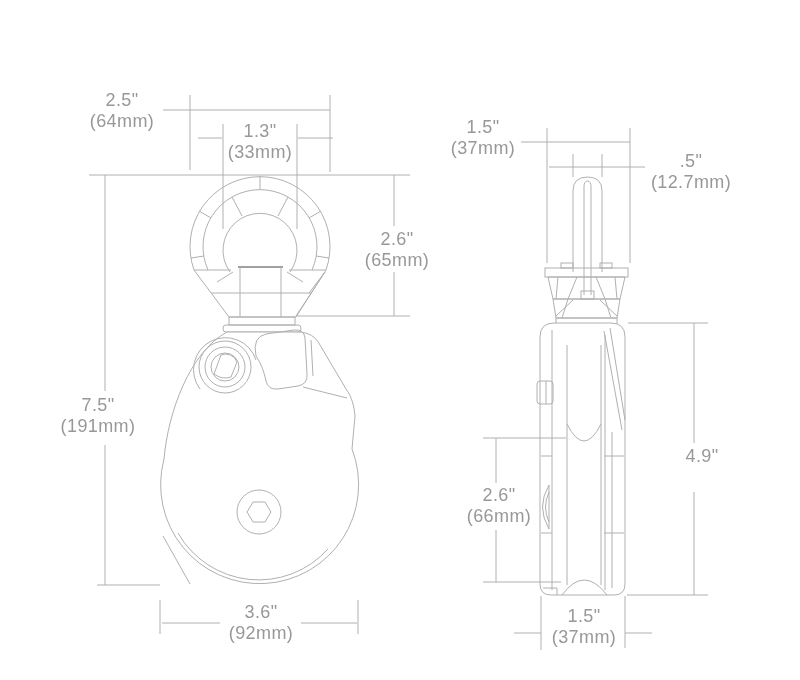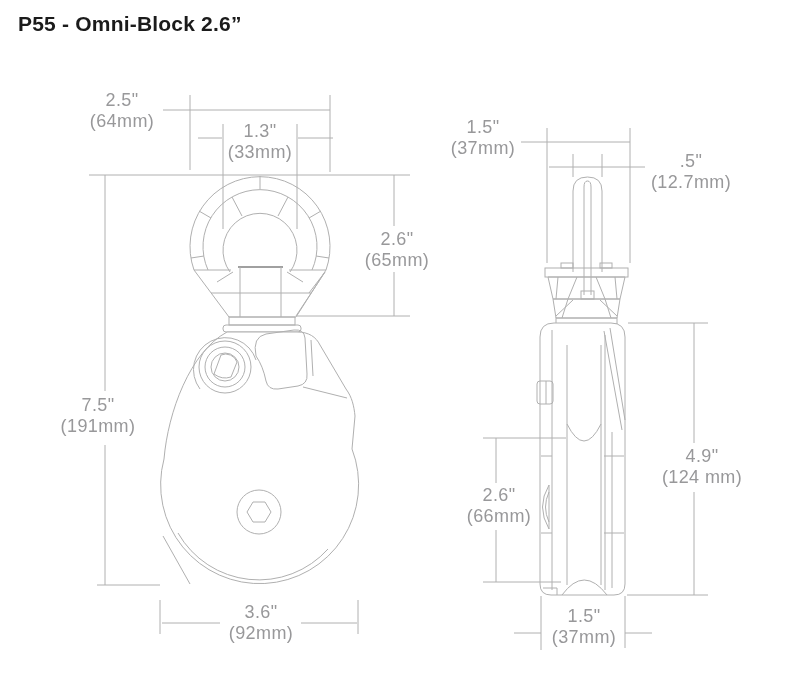--- a/index.html
+++ b/index.html
@@ -10,21 +10,20 @@
   .dim{position:absolute;text-align:center;color:#98989a;font-size:18px;
        line-height:21px;letter-spacing:0.4px;white-space:nowrap;}
   .dim span{display:block;}
   svg{position:absolute;left:0;top:0;}
 </style>
 </head>
 <body>
 
 <div id="stage">
 
-  <div id="title">P55 - Omni-Block 2.6”</div>
 
   <svg width="800" height="680" viewBox="0 0 800 680">
 
     <g stroke="#b0b0b0" stroke-width="1" fill="none">
 
       <g>
         <path d="M 194,270 A 70 70 0 1 1 326,270"></path>
         <path d="M 208,270 A 57 57 0 1 1 312,270"></path>
         <path d="M 230,272 A 37 37 0 1 1 290,272"></path>
 
@@ -195,21 +194,20 @@
   <div class="dim" style="left:441px;top:117px;width:84px;">
     <span>1.5"</span>
     <span>(37mm)</span>
   </div>
   <div class="dim" style="left:645px;top:151px;width:92px;">
     <span>.5"</span>
     <span>(12.7mm)</span>
   </div>
   <div class="dim" style="left:650px;top:446px;width:104px;">
     <span>4.9"</span>
-    <span>(124 mm)</span>
   </div>
   <div class="dim" style="left:457px;top:485px;width:84px;">
     <span>2.6"</span>
     <span>(66mm)</span>
   </div>
   <div class="dim" style="left:541px;top:606px;width:86px;">
     <span>1.5"</span>
     <span>(37mm)</span>
   </div>
 

